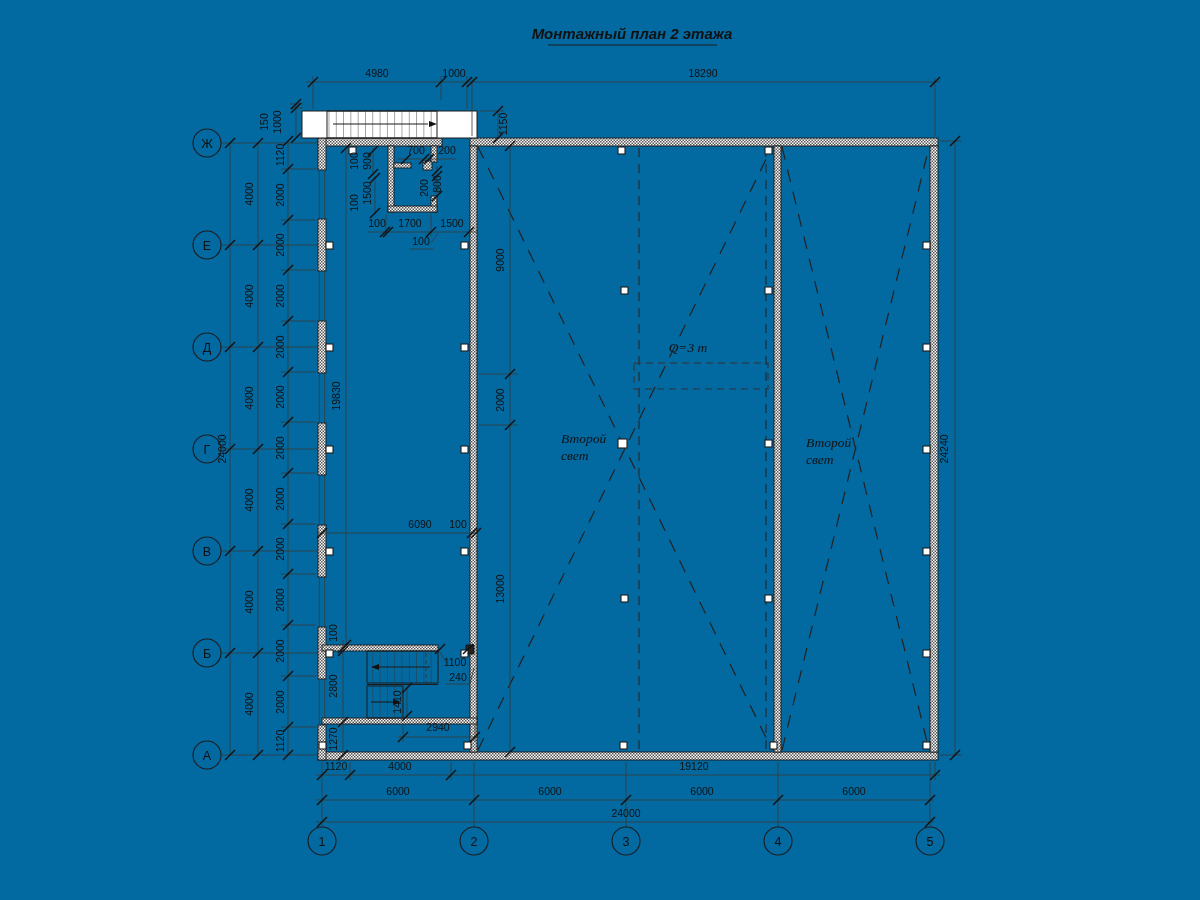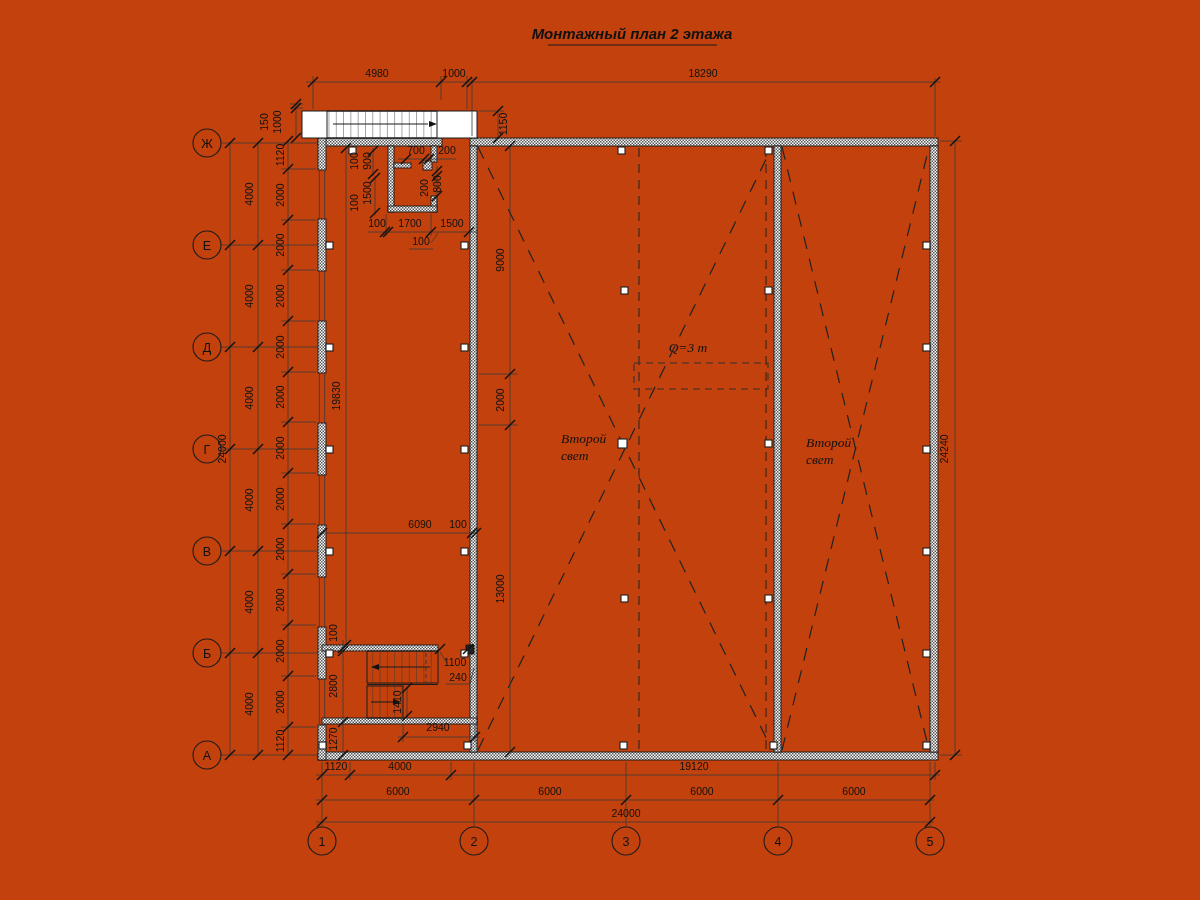--- a/index.html
+++ b/index.html
@@ -1,16 +1,16 @@
 <!DOCTYPE html>
 <html><head>
 <meta charset="utf-8">
 <style>
   html,body{margin:0;padding:0;background:#e8e8e8;}
-  #stage{width:1200px;height:900px;background:#c2410c;position:relative;margin:0 auto;
+  #stage{width:1200px;height:900px;background:#0369a1;position:relative;margin:0 auto;
          font-family:"Liberation Sans",sans-serif;}
   svg{position:absolute;left:0;top:0;}
   .thin{stroke:#3a3a3a;stroke-width:0.8;fill:none;}
   .med{stroke:#1c1c1c;stroke-width:1.1;fill:none;}
   .wall{fill:url(#hatch);stroke:#1c1c1c;stroke-width:0.9;}
   .walld{fill:#222;stroke:#111;stroke-width:0.8;}
   .dash{stroke:#222;stroke-width:1;fill:none;stroke-dasharray:9 7;}
   .dashx{stroke:#222;stroke-width:1.2;fill:none;stroke-dasharray:13 10;}
   .dashc{stroke:#333;stroke-width:1.1;fill:none;stroke-dasharray:7 5;}
   .dashs{stroke:#333;stroke-width:0.9;fill:none;stroke-dasharray:4 3;}

